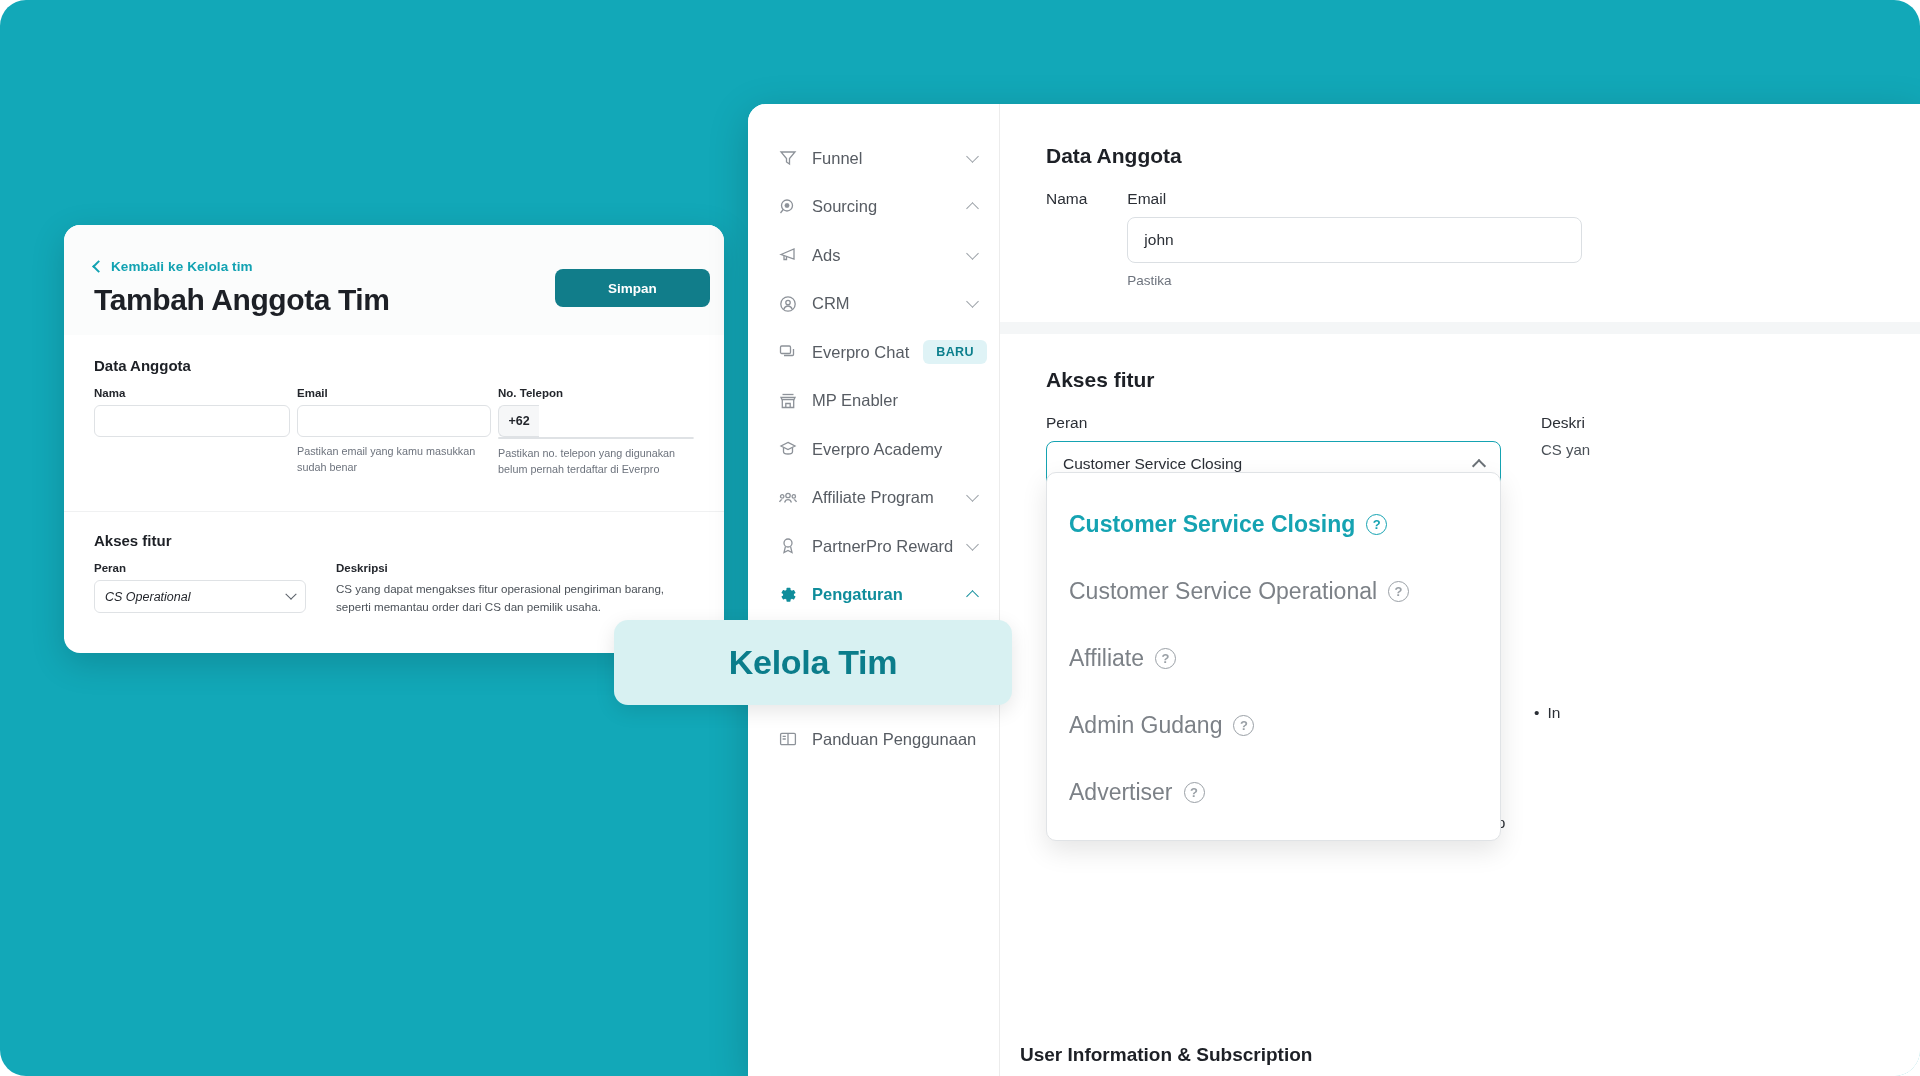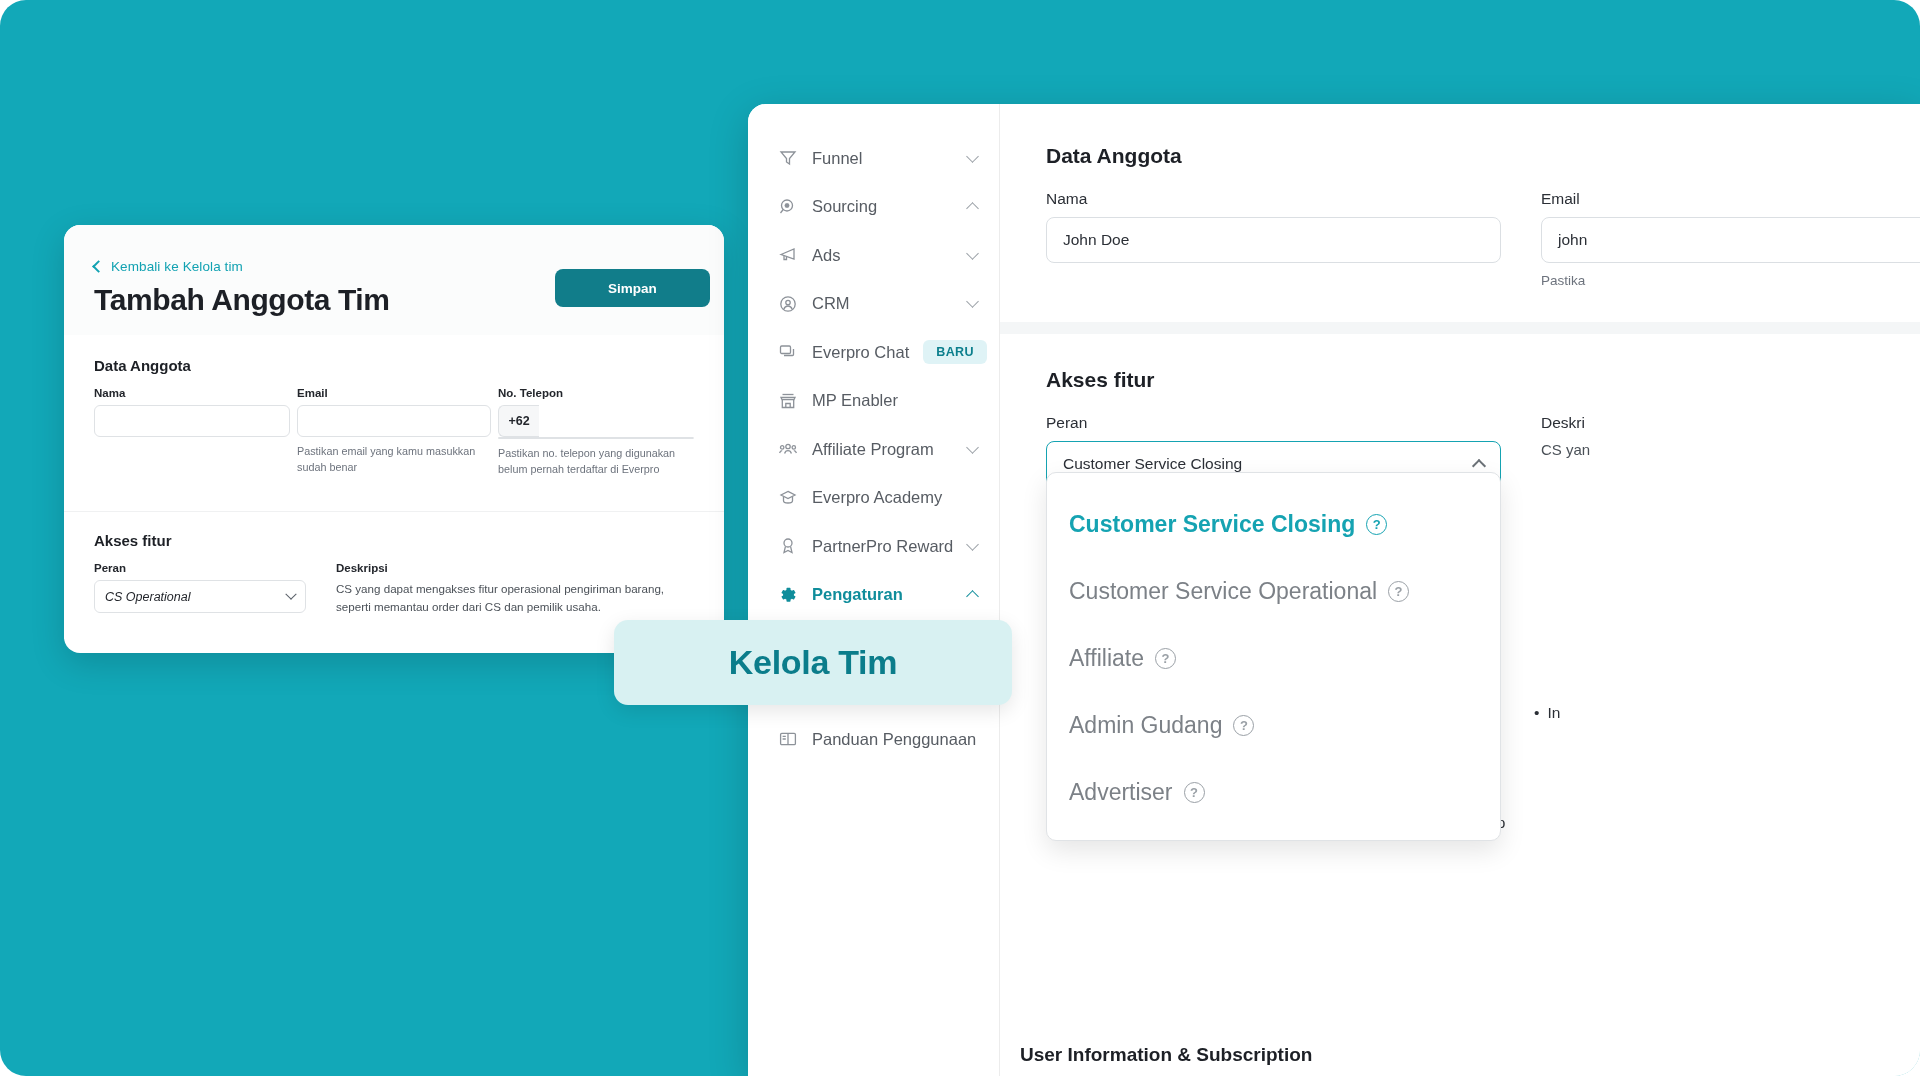--- a/index.html
+++ b/index.html
@@ -26,21 +26,21 @@
     box-shadow: 0 10px 34px rgba(0,0,0,.16);
     overflow: hidden;
   }
   #left-head {
     padding: 34px 30px 18px 30px;
     background: #fbfcfc;
     position: relative;
   }
   .back-link {
     display: flex; align-items: center; gap: 6px;
-    color: #12a2b2; font-size: 13.5px; font-weight: 400;
+    color: #12a2b2; font-size: 13.5px; font-weight: 700;
     letter-spacing: .1px;
   }
   .back-chev {
     display: inline-block; width: 9px; height: 9px;
     border-left: 2px solid #12a2b2; border-bottom: 2px solid #12a2b2;
     transform: rotate(45deg); margin-right: 2px; margin-top: -1px;
   }
   #left-title {
     margin-top: 9px;
     font-size: 30px; font-weight: 800; color: #1d2026;
@@ -359,45 +359,45 @@
               <path d="M4.5 3.5h11"></path>
               <path d="M7.8 16.5v-4h4.4v4"></path>
             </svg>
           </span>
         <span class="lbl">MP Enabler</span>
       </div>
 
       <div class="nav-item">
         <span class="ico">
             <svg width="20" height="20" viewBox="0 0 20 20" fill="none" stroke="currentColor" stroke-width="1.3">
+              <path d="M10 3.4L17 7l-7 3.6L3 7z"></path>
+              <path d="M5.5 8.8v4c0 1.2 2 2.2 4.5 2.2s4.5-1 4.5-2.2v-4"></path>
+            </svg>
+          </span>
+        <span class="lbl">Everpro Academy</span>
+      </div>
+
+      <div class="nav-item">
+        <span class="ico">
+            <svg width="20" height="20" viewBox="0 0 20 20" fill="none" stroke="currentColor" stroke-width="1.3">
               <circle cx="10" cy="7.5" r="2.2"></circle>
               <circle cx="4.2" cy="8.4" r="1.7"></circle>
               <circle cx="15.8" cy="8.4" r="1.7"></circle>
               <path d="M6.6 14.5c.5-1.9 1.8-2.9 3.4-2.9s2.9 1 3.4 2.9"></path>
               <path d="M1.6 14c.4-1.5 1.3-2.3 2.6-2.3"></path>
               <path d="M18.4 14c-.4-1.5-1.3-2.3-2.6-2.3"></path>
             </svg>
           </span>
         <span class="lbl">Affiliate Program</span>
         <span class="chev"></span>
       </div>
 
       <div class="nav-item">
         <span class="ico">
             <svg width="20" height="20" viewBox="0 0 20 20" fill="none" stroke="currentColor" stroke-width="1.3">
-              <path d="M10 3.4L17 7l-7 3.6L3 7z"></path>
-              <path d="M5.5 8.8v4c0 1.2 2 2.2 4.5 2.2s4.5-1 4.5-2.2v-4"></path>
-            </svg>
-          </span>
-        <span class="lbl">Everpro Academy</span>
-      </div>
-
-      <div class="nav-item">
-        <span class="ico">
-            <svg width="20" height="20" viewBox="0 0 20 20" fill="none" stroke="currentColor" stroke-width="1.3">
               <circle cx="10" cy="7" r="4"></circle>
               <path d="M7.4 10.6L6 16.5l4-2 4 2-1.4-5.9"></path>
             </svg>
           </span>
         <span class="lbl">PartnerPro Reward</span>
         <span class="chev"></span>
       </div>
 
       <div class="nav-item active">
         <span class="ico">
@@ -423,21 +423,20 @@
 
     </div>
 
     <div id="content">
 
       <div class="c-h2">Data Anggota</div>
 
       <div class="c-row">
         <div>
           <div class="c-label">Nama</div>
-          <div class="c-input">John Doe</div>
         </div>
         <div>
           <div class="c-label">Email</div>
           <div class="c-input">john</div>
           <div class="c-hint">Pastika</div>
         </div>
       </div>
 
       <div class="c-divider" style="top:218px"></div>
 

